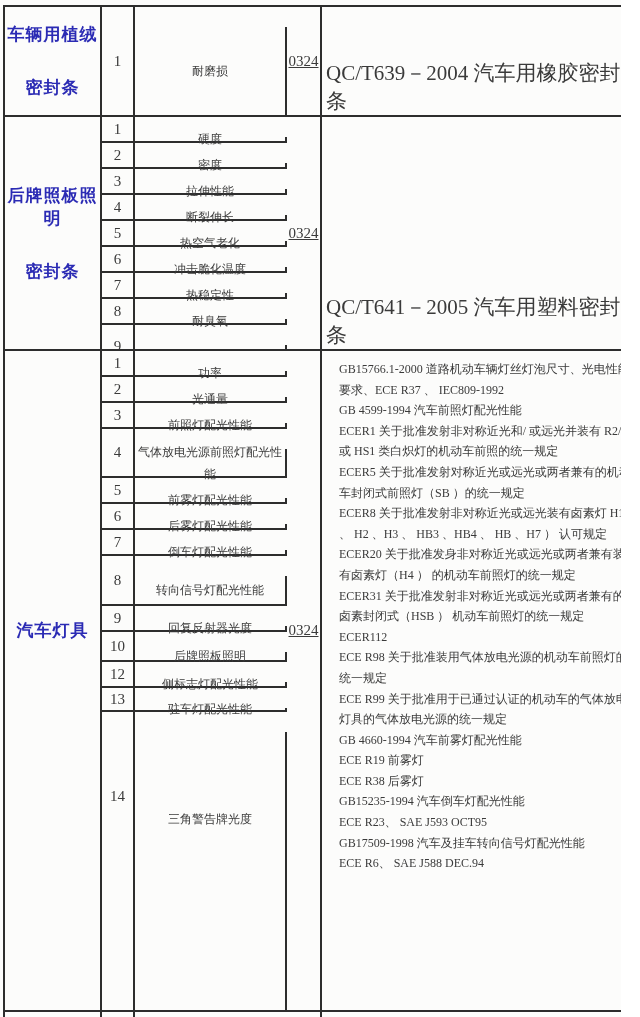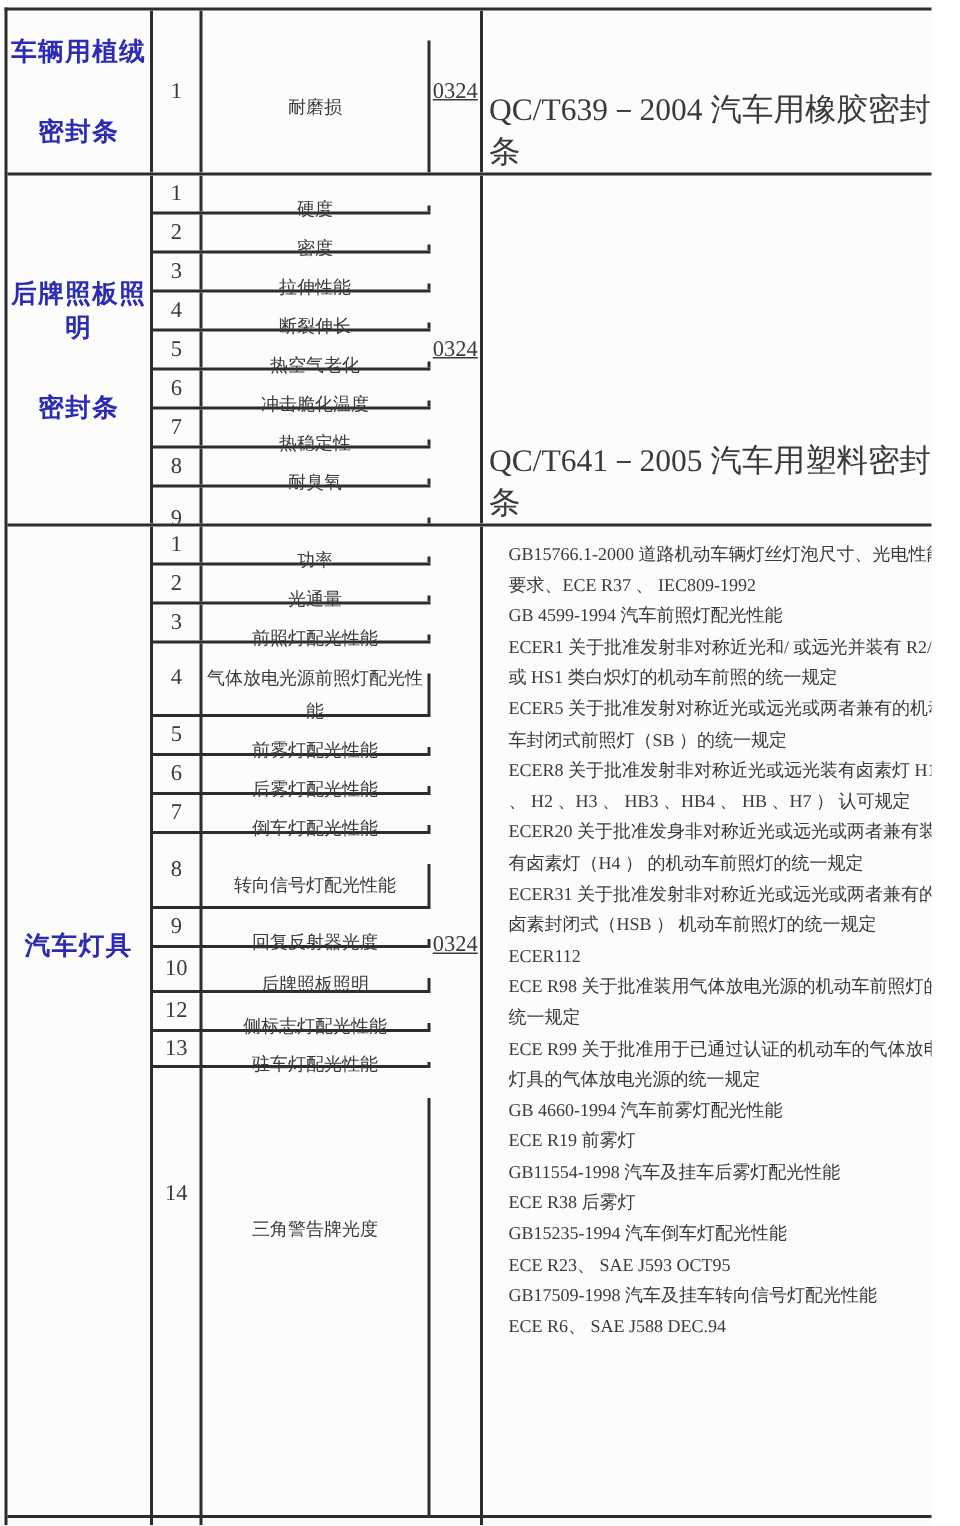--- a/index.html
+++ b/index.html
@@ -246,21 +246,20 @@
           <div>ECER1 关于批准发射非对称近光和/ 或远光并装有 R2/ 或 HS1 类白炽灯的机动车前照的统一规定</div>
           <div>ECER5 关于批准发射对称近光或远光或两者兼有的机动车封闭式前照灯（SB ）的统一规定</div>
           <div>ECER8 关于批准发射非对称近光或远光装有卤素灯 H1 、 H2 、H3 、 HB3 、HB4 、 HB 、H7 ） 认可规定</div>
           <div>ECER20 关于批准发身非对称近光或远光或两者兼有装有卤素灯（H4 ） 的机动车前照灯的统一规定</div>
           <div>ECER31 关于批准发射非对称近光或远光或两者兼有的卤素封闭式（HSB ） 机动车前照灯的统一规定</div>
           <div>ECER112</div>
           <div>ECE R98 关于批准装用气体放电光源的机动车前照灯的统一规定</div>
           <div>ECE R99 关于批准用于已通过认证的机动车的气体放电灯具的气体放电光源的统一规定</div>
           <div>GB 4660-1994 汽车前雾灯配光性能</div>
           <div>ECE R19 前雾灯</div>
-          <div>GB11554-1998 汽车及挂车后雾灯配光性能</div>
           <div>ECE R38 后雾灯</div>
           <div>GB15235-1994 汽车倒车灯配光性能</div>
           <div>ECE R23、 SAE J593 OCT95</div>
           <div>GB17509-1998 汽车及挂车转向信号灯配光性能</div>
           <div>ECE R6、 SAE J588 DEC.94</div>
         </div>
       </div>
     </div>
 
     <div class="sec cutoff" style="height:5px">

